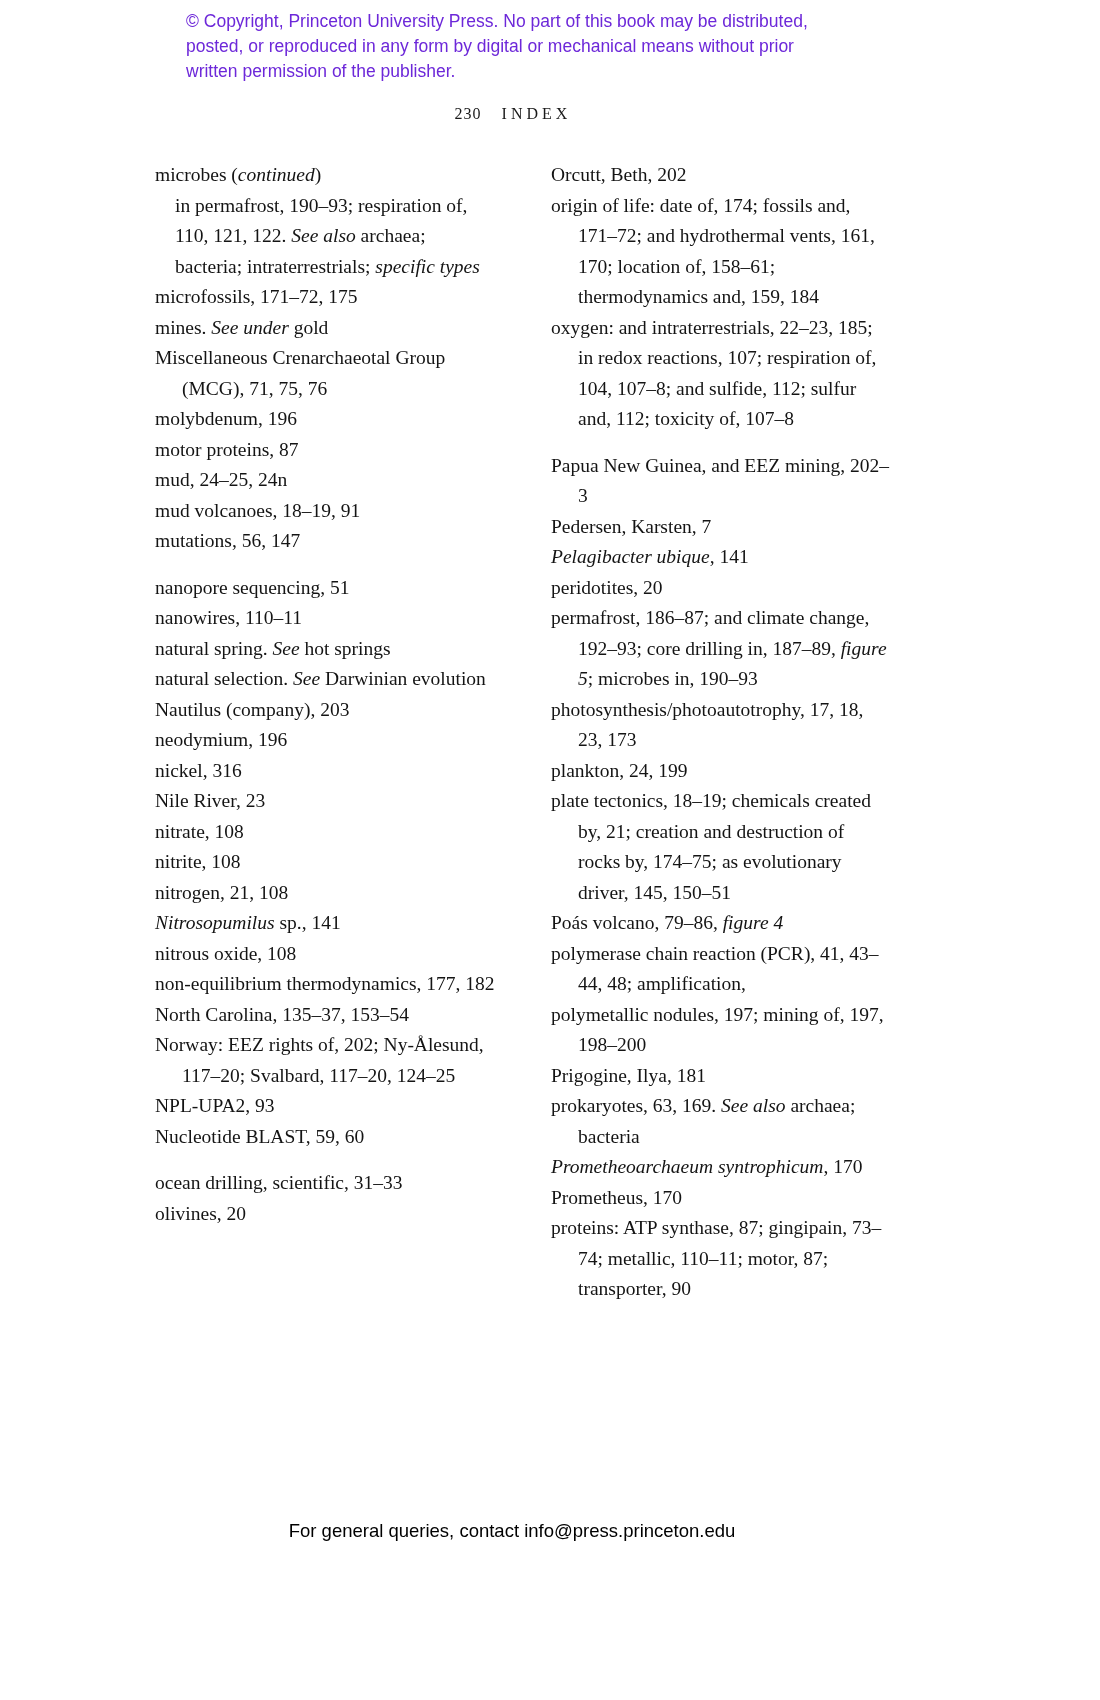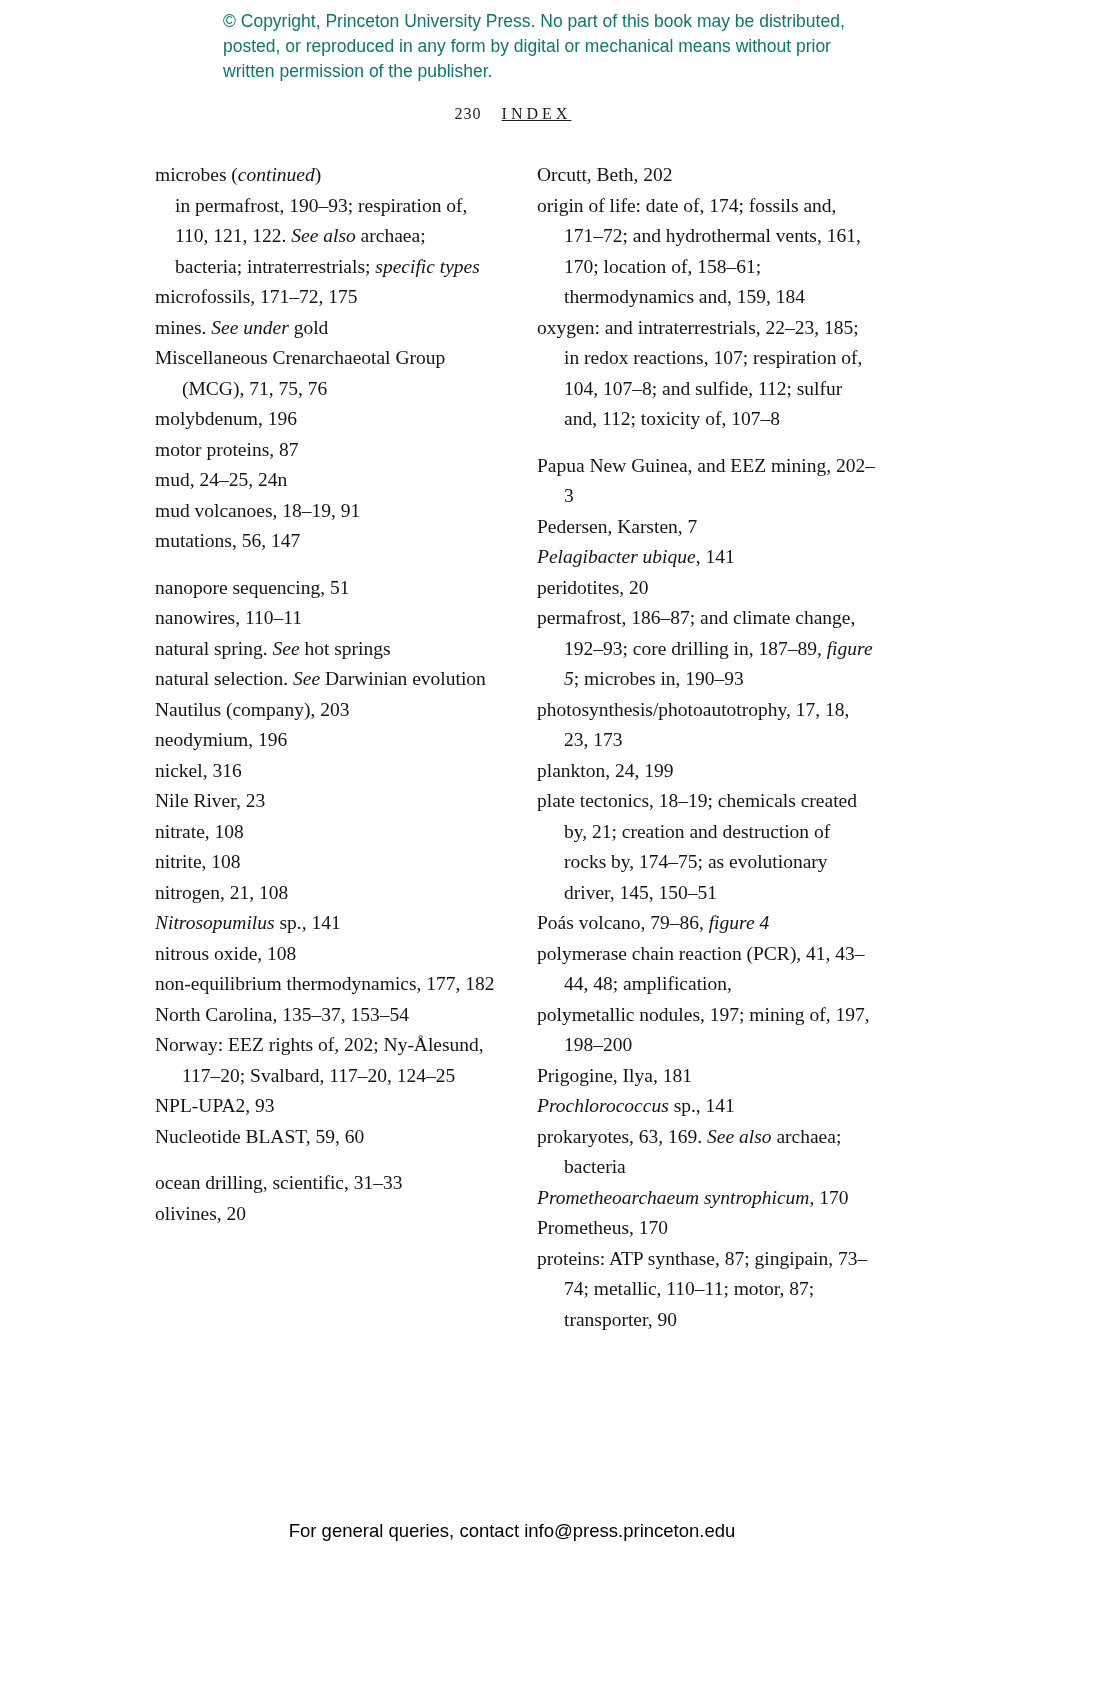--- a/index.html
+++ b/index.html
@@ -13,46 +13,44 @@
     overflow: hidden;
   }
   .copyright {
     position: absolute;
     left: 186px;
     top: 9px;
     width: 655px;
     font-family: "Liberation Sans", sans-serif;
     font-size: 17.5px;
     line-height: 25px;
-    color: #0f766e;
-    margin-left: 37px;
+    color: #6d28d9;
   }
   .pagehead {
     position: absolute;
     left: 155px;
     top: 105px;
     width: 716px;
     text-align: center;
     font-size: 16px;
     color: #1a1a1a;
   }
   .pagehead .folio {
     margin-right: 20px;
     letter-spacing: 1px;
   }
   .pagehead .rubric {
     letter-spacing: 4px;
-    text-decoration: underline;
   }
   .columns {
     position: absolute;
     left: 155px;
     top: 160px;
     display: flex;
-    gap: 42px;
+    gap: 56px;
   }
   .col {
     width: 340px;
     font-size: 19.5px;
     line-height: 30.5px;
   }
   .entry {
     padding-left: 27px;
     text-indent: -27px;
   }
@@ -128,21 +126,20 @@
       <div class="entry"><i>Pelagibacter ubique</i><span>, 141</span></div>
       <div class="entry"><span>peridotites, 20</span></div>
       <div class="entry"><span>permafrost, 186–87; and climate change, 192–93; core drilling in, 187–89, </span><i>figure 5</i><span>; microbes in, 190–93</span></div>
       <div class="entry"><span>photosynthesis/photoautotrophy, 17, 18, 23, 173</span></div>
       <div class="entry"><span>plankton, 24, 199</span></div>
       <div class="entry"><span>plate tectonics, 18–19; chemicals created by, 21; creation and destruction of rocks by, 174–75; as evolutionary driver, 145, 150–51</span></div>
       <div class="entry"><span>Poás volcano, 79–86, </span><i>figure 4</i></div>
       <div class="entry"><span>polymerase chain reaction (PCR), 41, 43–44, 48; amplification,</span></div>
       <div class="entry"><span>polymetallic nodules, 197; mining of, 197, 198–200</span></div>
       <div class="entry"><span>Prigogine, Ilya, 181</span></div>
-      <div class="entry"><i>Prochlorococcus</i><span> sp., 141</span></div>
       <div class="entry"><span>prokaryotes, 63, 169. </span><i>See also</i><span> archaea; bacteria</span></div>
       <div class="entry"><i>Prometheoarchaeum syntrophicum</i><span>, 170</span></div>
       <div class="entry"><span>Prometheus, 170</span></div>
       <div class="entry"><span>proteins: ATP synthase, 87; gingipain, 73–74; metallic, 110–11; motor, 87; transporter, 90</span></div>
     </div>
 </div>
 
 <div class="footer">For general queries, contact info@press.princeton.edu</div>
 
 </body></html>

